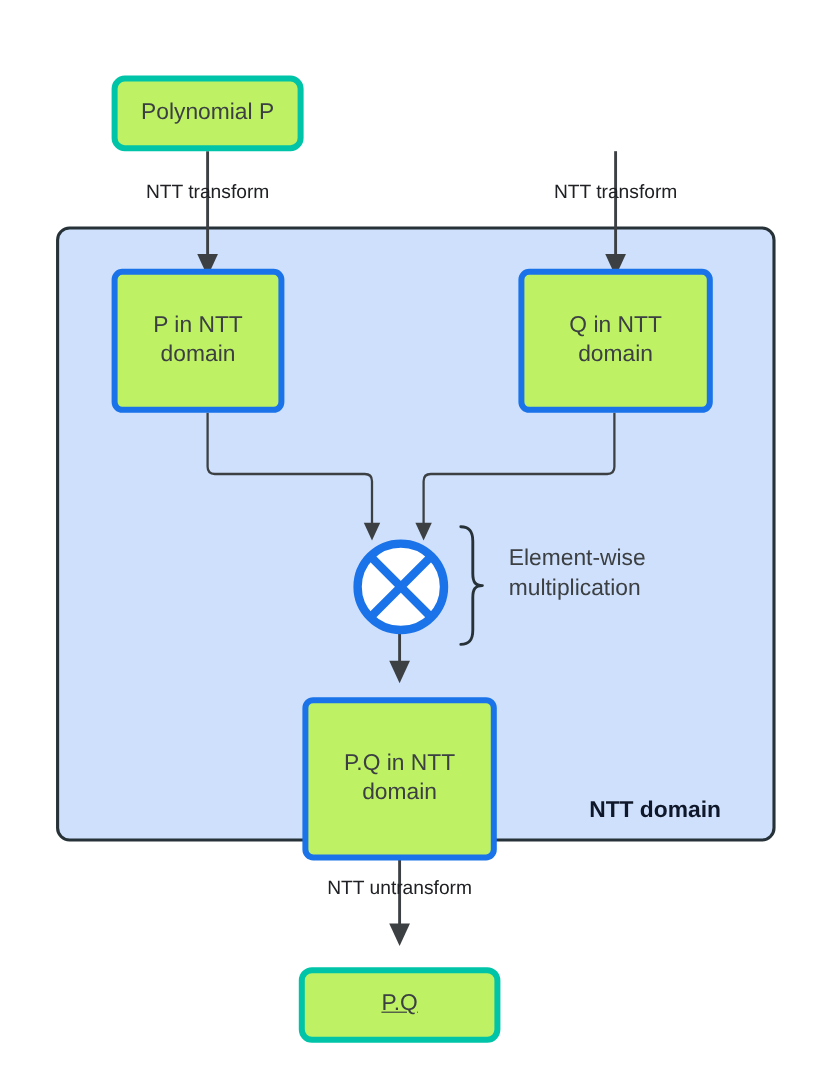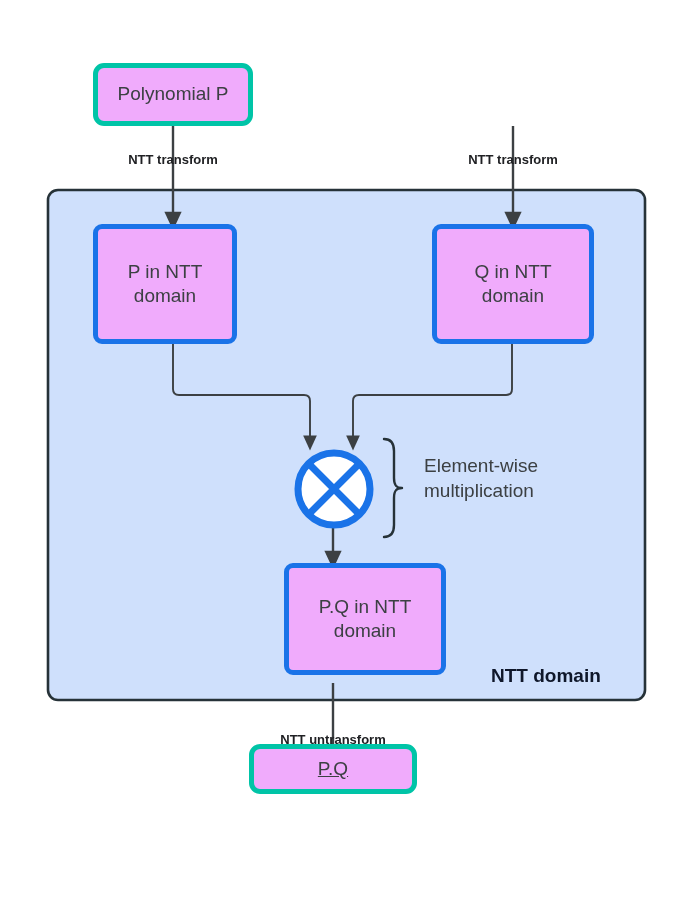--- a/index.html
+++ b/index.html
@@ -26,38 +26,38 @@
     width: 684px;
     height: 904px;
   }
   .node {
     position: absolute;
     box-sizing: border-box;
     display: flex;
     align-items: center;
     justify-content: center;
     text-align: center;
-    background: #f0abfc;
+    background: #bef264;
     color: #3c4043;
     line-height: 1.28;
   }
   .node-green {
     border: 5px solid #00c4a7;
     border-radius: 11px;
     font-size: 19px;
   }
   .node-blue {
     border: 5px solid #1a73e8;
     border-radius: 9px;
     font-size: 19px;
   }
   .edge-label {
     position: absolute;
-    font-size: 13px;
-    font-weight: bold;
+    font-size: 16px;
+    font-weight: normal;
     color: #202124;
     white-space: nowrap;
     text-align: center;
   }
   .panel-label {
     position: absolute;
     font-size: 19px;
     font-weight: bold;
     color: #0f172a;
     white-space: nowrap;
@@ -122,28 +122,28 @@
     </span>
   </div>
 
   <div class="node node-blue" style="left:432px; top:224px; width:162px; height:120px;">
     <span>
       <span>Q in NTT</span><br>
       <span>domain</span>
     </span>
   </div>
 
-  <div class="node node-blue" style="left:252px; top:563px; width:162px; height:112px;margin-left:32px;">
+  <div class="node node-blue" style="left:252px; top:581px; width:162px; height:136px;">
     <span>
       <span>P.Q in NTT</span><br>
       <span>domain</span>
     </span>
   </div>
 
-  <div class="node node-green" style="left:249px; top:744px; width:168px; height:50px;text-decoration:underline;">
+  <div class="node node-green" style="left:249px; top:806px; width:168px; height:63px;text-decoration:underline;">
     <span>P.Q</span>
   </div>
 
   <div class="edge-label" style="left:83px; top:152px; width:180px;">NTT transform</div>
 
   <div class="edge-label" style="left:423px; top:152px; width:180px;">NTT transform</div>
 
   <div class="edge-label" style="left:233px; top:732px; width:200px;text-align:center;">NTT untransform</div>
 
   <div class="brace-label" style="left:424px; top:454px;">

